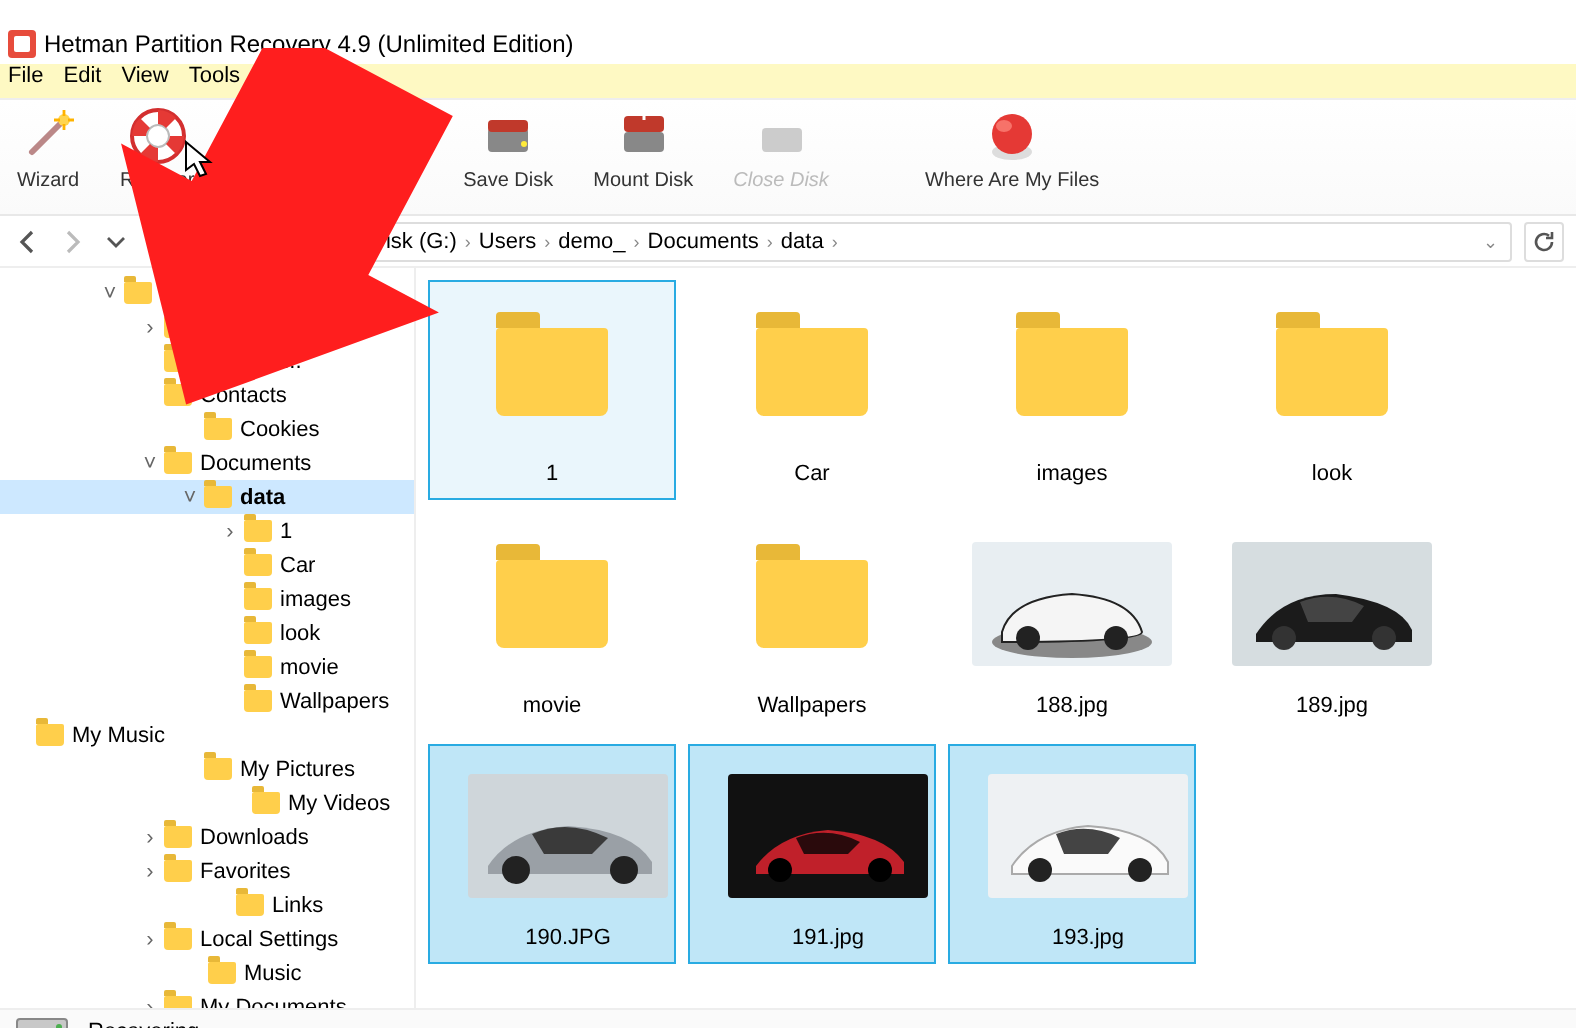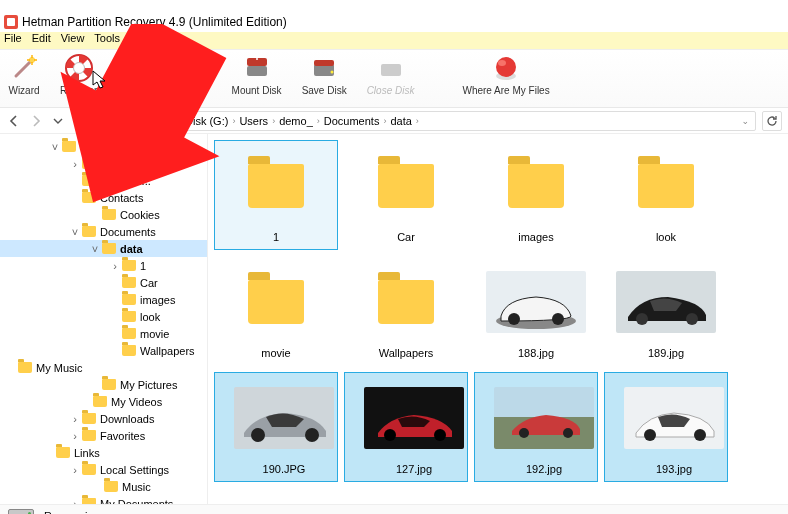--- a/index.html
+++ b/index.html
@@ -91,36 +91,36 @@
           <circle cx="11" cy="11" r="8" fill="none" stroke="#888" stroke-width="2.5"></circle>
           <path d="M17 17 L24 24" stroke="#888" stroke-width="3" stroke-linecap="round"></path>
         </svg>
     </div>
     <span>Find File</span>
   </div>
   <div class="gap"></div>
   <div class="tool">
     <div class="ticon">
       <svg width="28" height="28">
+          <rect x="4" y="10" width="20" height="12" rx="2" fill="#888"></rect>
+          <rect x="4" y="6" width="20" height="6" rx="2" fill="#c0392b"></rect>
+          <circle cx="22" cy="18" r="1.5" fill="#ffeb3b"></circle>
+        </svg>
+    </div>
+    <span>Save Disk</span>
+  </div>
+  <div class="tool">
+    <div class="ticon">
+      <svg width="28" height="28">
           <rect x="4" y="12" width="20" height="10" rx="2" fill="#888"></rect>
           <rect x="4" y="4" width="20" height="8" rx="2" fill="#c0392b"></rect>
           <path d="M14 6 L14 0 M11 3 L14 0 L17 3" stroke="#fff" stroke-width="1.5" fill="none"></path>
         </svg>
     </div>
     <span>Mount Disk</span>
-  </div>
-  <div class="tool">
-    <div class="ticon">
-      <svg width="28" height="28">
-          <rect x="4" y="10" width="20" height="12" rx="2" fill="#888"></rect>
-          <rect x="4" y="6" width="20" height="6" rx="2" fill="#c0392b"></rect>
-          <circle cx="22" cy="18" r="1.5" fill="#ffeb3b"></circle>
-        </svg>
-    </div>
-    <span>Save Disk</span>
   </div>
   <div class="tool disabled">
     <div class="ticon">
       <svg width="28" height="28">
           <rect x="4" y="10" width="20" height="12" rx="2" fill="#ccc"></rect>
         </svg>
     </div>
     <span>Close Disk</span>
   </div>
   <div class="gap"></div>
@@ -250,36 +250,36 @@
     <div class="tree-row" style="">
         <span class="tw"></span>
         <span class="fld"></span>
         <span class="lbl">My Music</span>
       </div>
     <div class="tree-row" style="padding-left:90px">
         <span class="tw"></span>
         <span class="fld"></span>
         <span class="lbl">My Pictures</span>
       </div>
-    <div class="tree-row" style="padding-left:81px">
+    <div class="tree-row" style="padding-left:114px">
         <span class="tw"></span>
         <span class="fld"></span>
         <span class="lbl">My Videos</span>
       </div>
     <div class="tree-row" style="padding-left:70px">
         <span class="tw">›</span>
         <span class="fld"></span>
         <span class="lbl">Downloads</span>
       </div>
     <div class="tree-row" style="padding-left:70px">
         <span class="tw">›</span>
         <span class="fld"></span>
         <span class="lbl">Favorites</span>
       </div>
-    <div class="tree-row" style="padding-left:44px">
+    <div class="tree-row" style="padding-left:106px">
         <span class="tw"></span>
         <span class="fld"></span>
         <span class="lbl">Links</span>
       </div>
     <div class="tree-row" style="padding-left:70px">
         <span class="tw">›</span>
         <span class="fld"></span>
         <span class="lbl">Local Settings</span>
       </div>
     <div class="tree-row" style="padding-left:92px">
@@ -371,33 +371,21 @@
     <div class="item sel-full">
         <div class="thumb">
           <svg class="car-thumb" viewBox="0 0 100 62">
             <rect width="100" height="62" fill="#111"></rect>
             <path d="M14 46 Q26 30 50 28 Q78 30 88 44 L88 50 L14 50 Z" fill="#c0202a"></path>
             <circle cx="26" cy="48" r="6" fill="#000"></circle>
             <circle cx="76" cy="48" r="6" fill="#000"></circle>
             <path d="M34 32 Q50 26 66 34 L60 40 L38 40 Z" fill="#2a0a0c"></path>
           </svg>
         </div>
-        <span>127.jpg</span>
-      </div>
-    <div class="item sel-full">
-        <div class="thumb">
-          <svg class="car-thumb" viewBox="0 0 100 62">
-            <rect width="100" height="30" fill="#bcd9e8"></rect>
-            <rect y="30" width="100" height="32" fill="#7a8a6a"></rect>
-            <path d="M18 44 Q30 30 52 28 Q80 30 86 42 L86 48 L18 48 Z" fill="#c93a3a"></path>
-            <circle cx="30" cy="46" r="5" fill="#222"></circle>
-            <circle cx="74" cy="46" r="5" fill="#222"></circle>
-          </svg>
-        </div>
-        <span>192.jpg</span>
+        <span>191.jpg</span>
       </div>
     <div class="item sel-full">
         <div class="thumb">
           <svg class="car-thumb" viewBox="0 0 100 62">
             <rect width="100" height="62" fill="#eef1f3"></rect>
             <path d="M12 46 Q24 28 50 26 Q82 28 90 44 L90 50 L12 50 Z" fill="#fafafa" stroke="#aaa"></path>
             <circle cx="26" cy="48" r="6" fill="#222"></circle>
             <circle cx="76" cy="48" r="6" fill="#222"></circle>
             <path d="M34 30 Q50 24 66 32 L60 40 L38 40 Z" fill="#444"></path>
           </svg>

